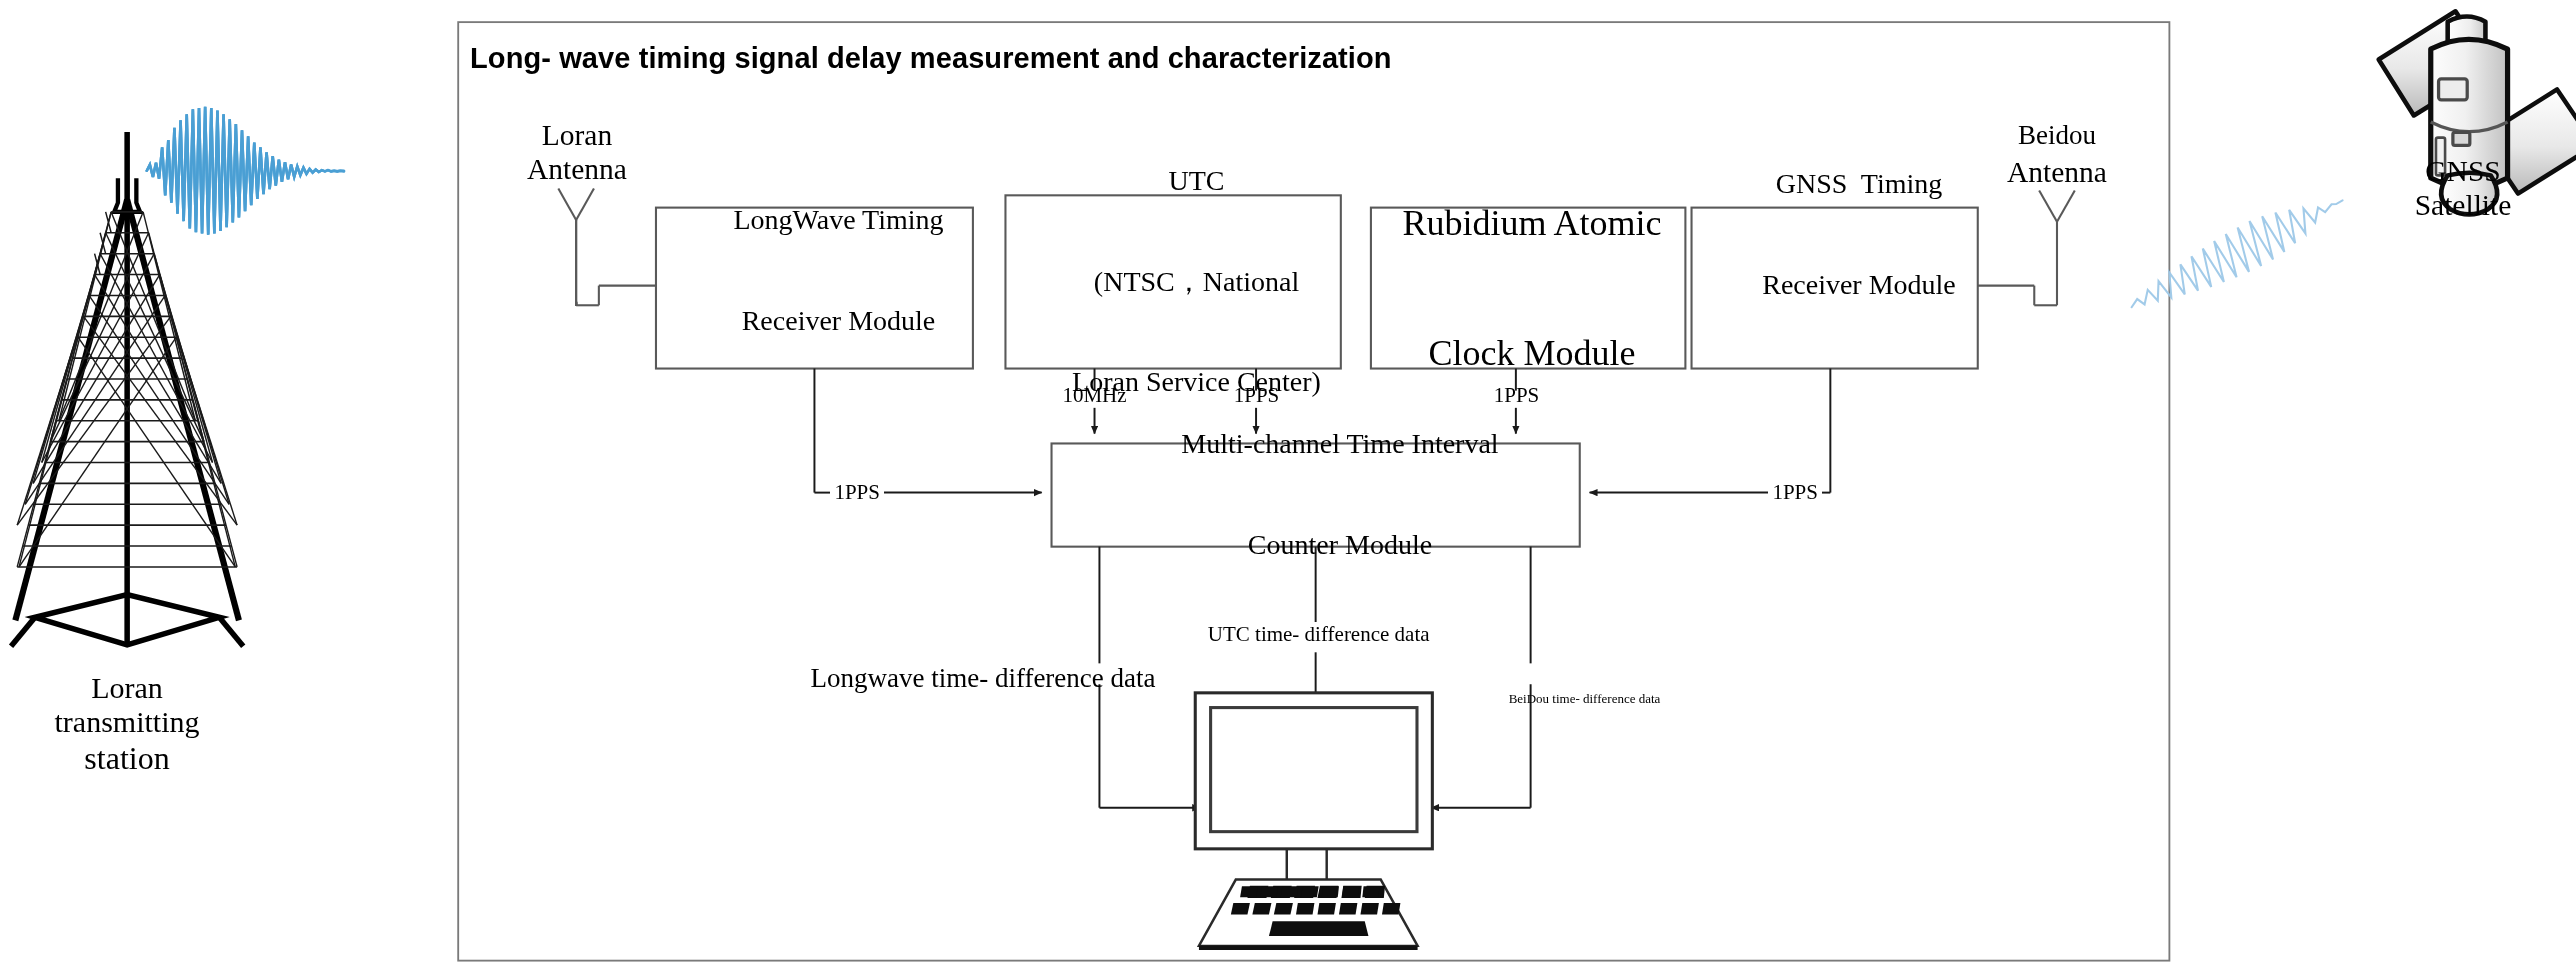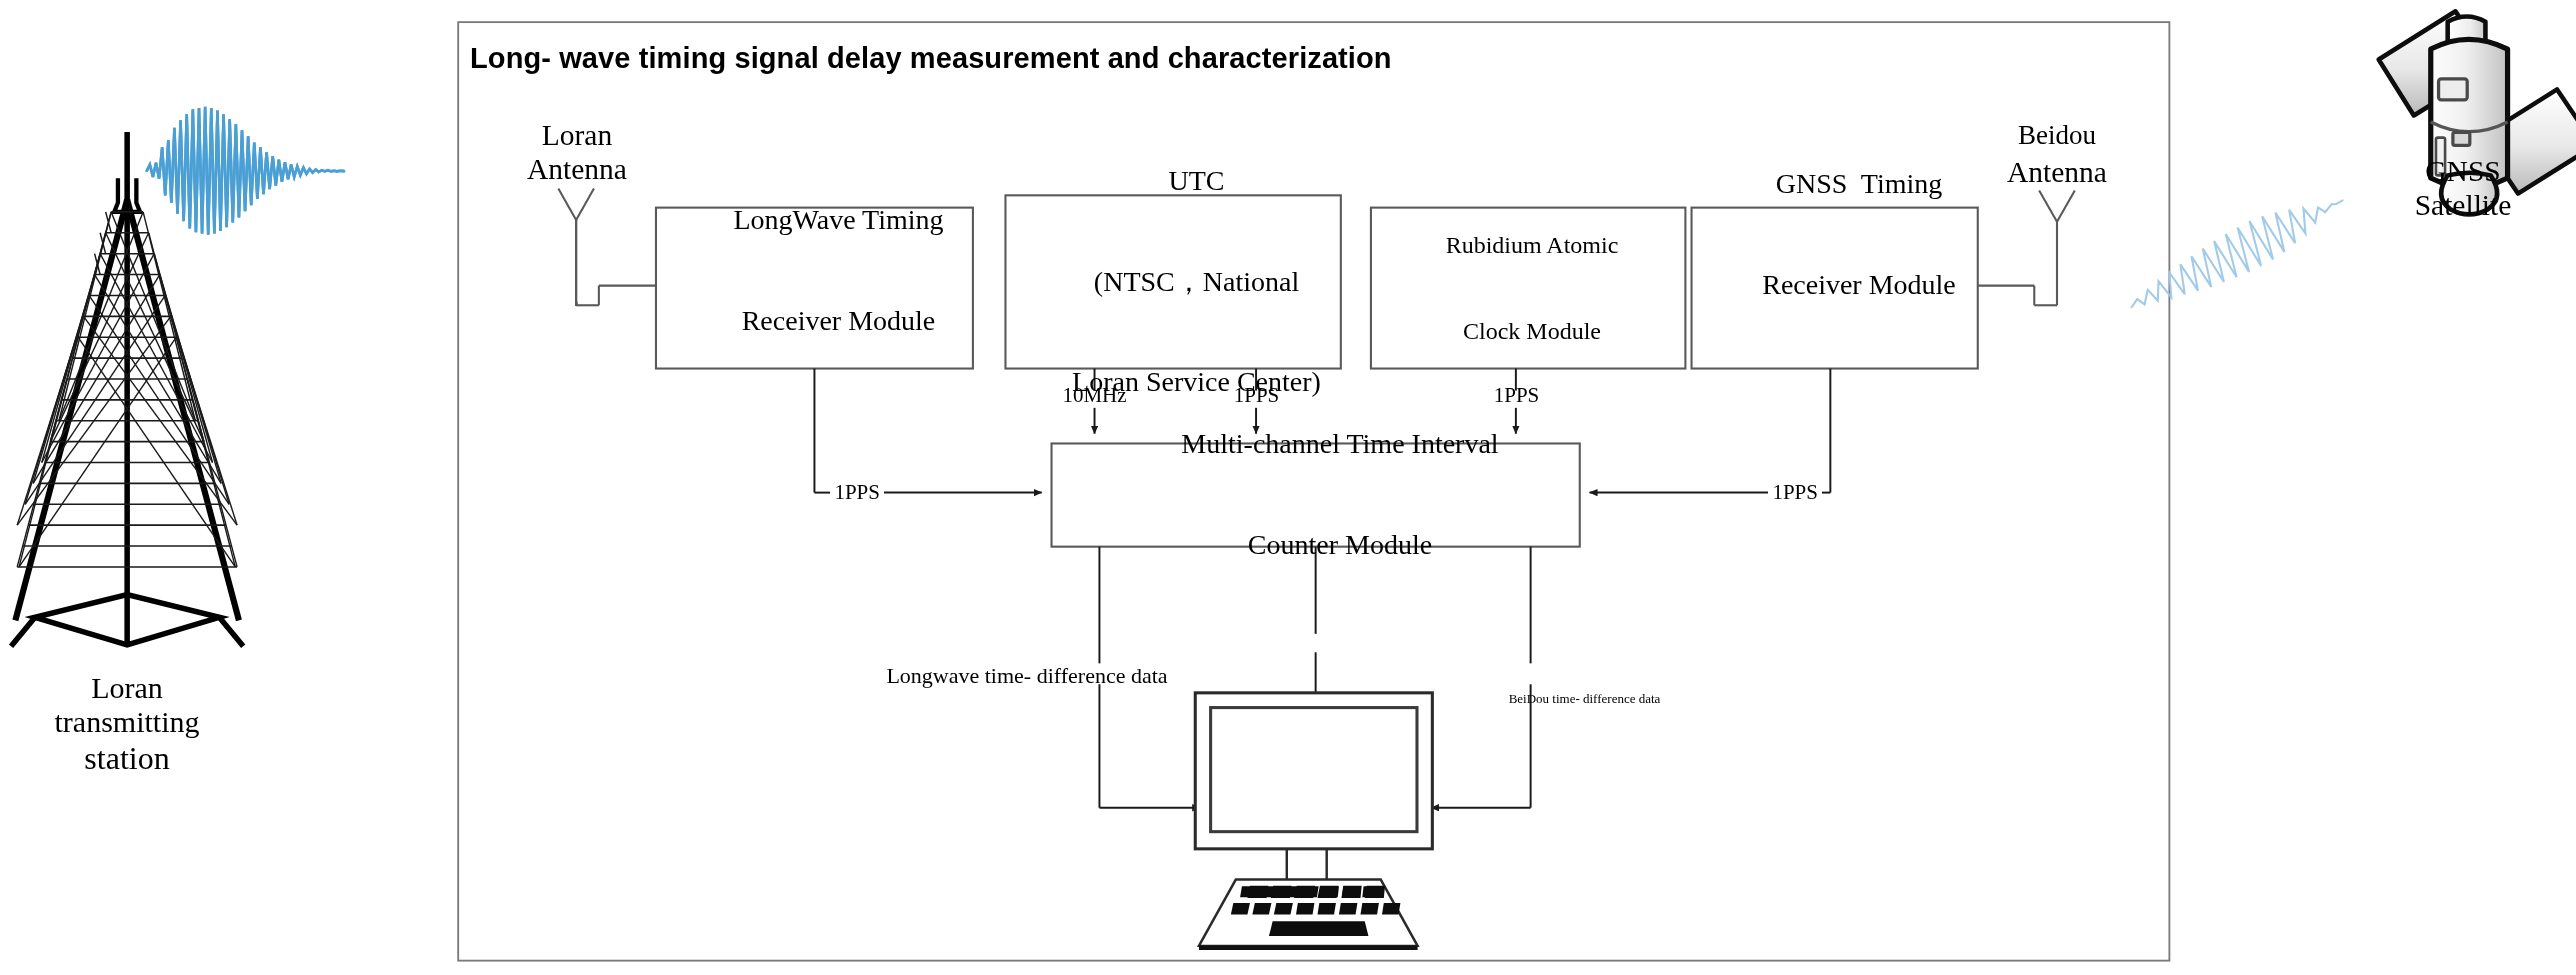--- a/index.html
+++ b/index.html
@@ -363,21 +363,21 @@
   </div>
 
   <div class="boxlabel" style="left:1005px;top:195px;width:335px;height:173px;font-size:28px;">
     <div>
       <div>UTC</div>
       <div>(NTSC，National</div>
       <div>Loran Service Center)</div>
     </div>
   </div>
 
-  <div class="boxlabel" style="left:1371px;top:208px;width:274px;height:161px;font-size:24px;">
+  <div class="boxlabel" style="left:1371px;top:208px;width:274px;height:161px;font-size:36px;">
     <div>
       <div>Rubidium Atomic</div>
       <div>Clock Module</div>
     </div>
   </div>
 
   <div class="boxlabel" style="left:1692px;top:208px;width:286px;height:161px;font-size:28px;align-items:flex-end;">
     <div>
       <div>GNSS  Timing</div>
       <div>Receiver Module</div>
@@ -391,17 +391,18 @@
     </div>
   </div>
 
   <div class="lbl serif" style="left:1033px;top:383px;width:123px;font-size:21px;">10MHz</div>
   <div class="lbl serif" style="left:1201px;top:383px;width:111px;font-size:21px;">1PPS</div>
   <div class="lbl serif" style="left:1461px;top:383px;width:111px;font-size:21px;">1PPS</div>
 
   <div class="inline-lbl serif" style="left:830px;top:480px;width:47px;font-size:21px;">1PPS</div>
   <div class="inline-lbl serif" style="left:1768px;top:480px;width:47px;font-size:21px;">1PPS</div>
 
-  <div class="lbl serif" style="left:838px;top:663px;width:378px;font-size:22px;">Longwave time- difference data</div>
+  <div class="inline-lbl serif" style="left:1110px;top:622px;width:410px;font-size:21px;">UTC time- difference data</div>
+  <div class="lbl serif" style="left:794px;top:663px;width:378px;font-size:27px;">Longwave time- difference data</div>
   <div class="lbl serif" style="left:1409px;top:691px;width:351px;font-size:13px;">BeiDou time- difference data</div>
 
 </div>
 
 
 </body></html>

